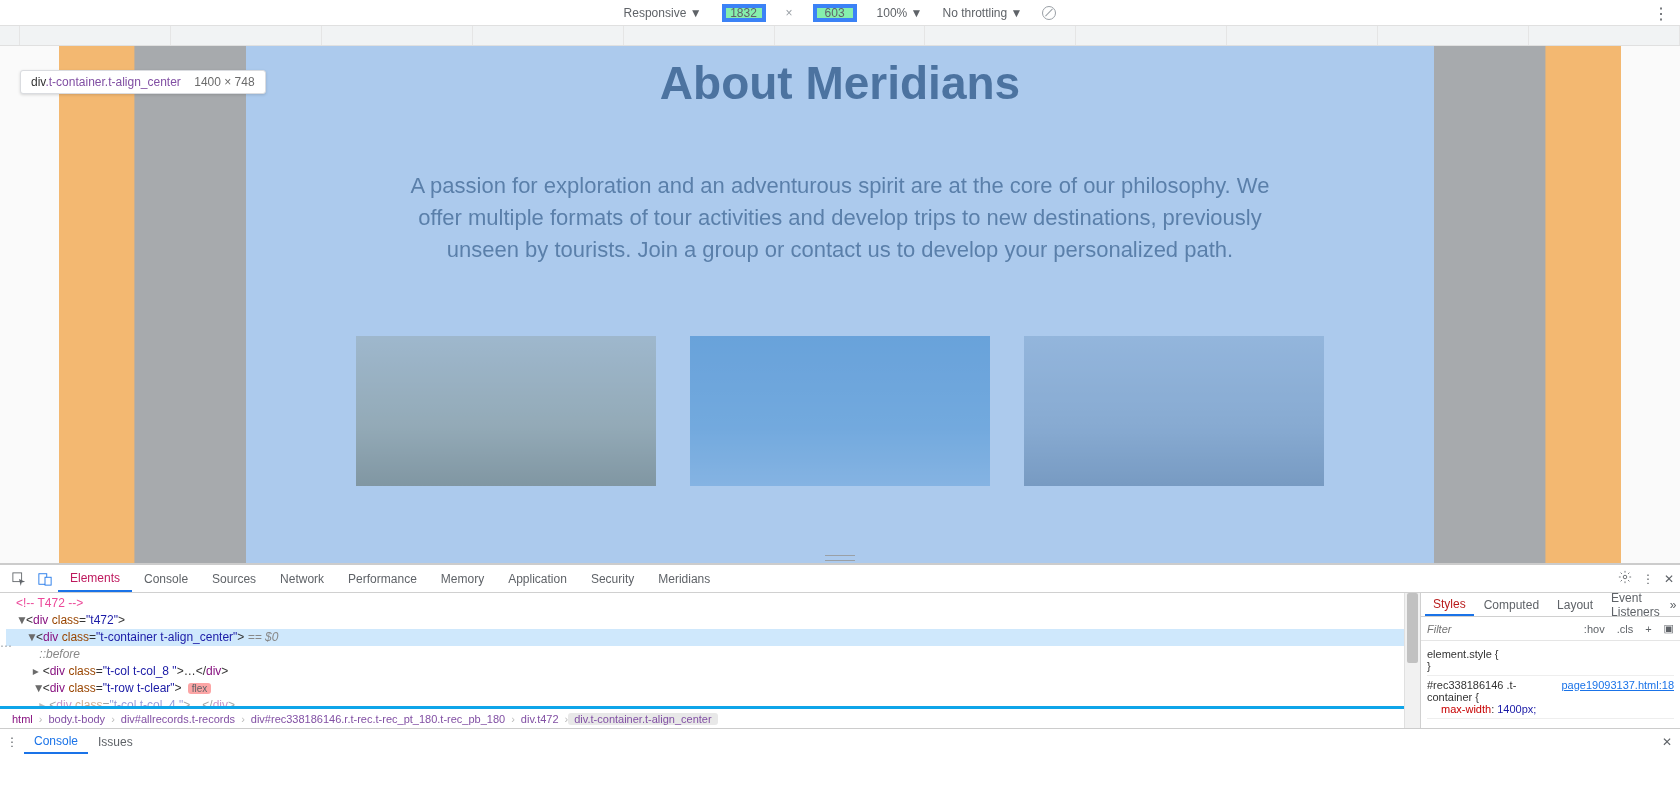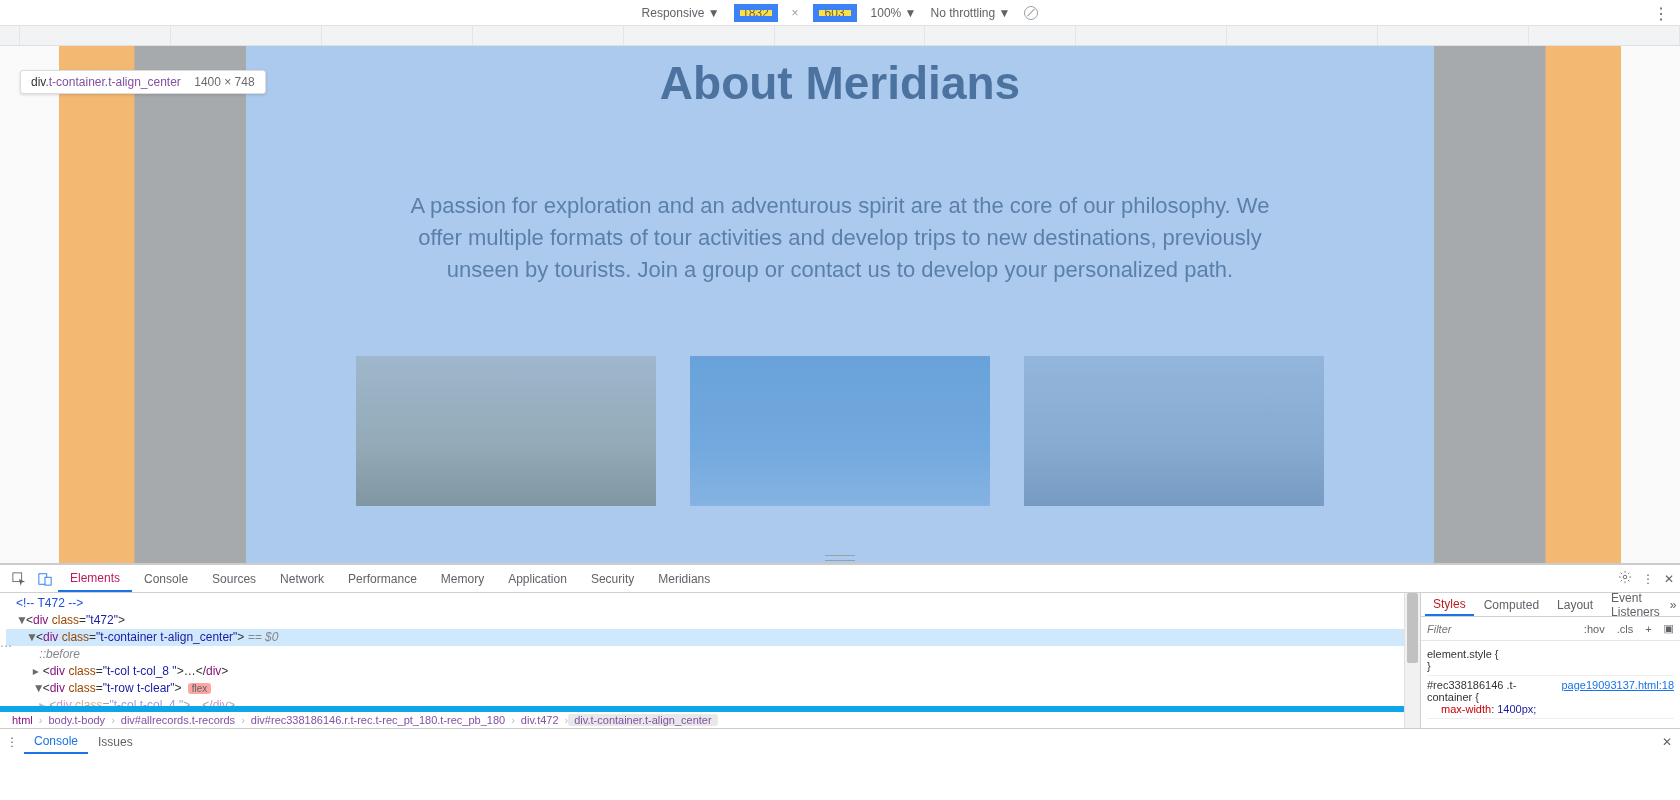--- a/index.html
+++ b/index.html
@@ -1,26 +1,26 @@
 <!DOCTYPE html>
 <html><head>
 <meta charset="utf-8">
 <style>
 * { box-sizing: border-box; margin: 0; padding: 0; font-family: "Segoe UI", Arial, sans-serif; }
 body { background: #fff; font-size: 12px; color: #333; overflow: hidden; }
 
 
 .dev-toolbar {
   height: 26px; background: #fff; border-bottom: 1px solid #e0e0e0;
-  display: flex; align-items: center; justify-content: center; gap: 14px;
+  display: flex; align-items: center; justify-content: center; gap: 20px;
   font-size: 12px; color: #5f6368; position: relative;
 }
 .dev-toolbar .dim-input {
-  width: 44px; height: 18px; border: 6px solid #3b82f6; text-align: center;
-  font-size: 12px; color: #5f6368; background: #fde047;
+  width: 44px; height: 18px; border: 4px solid #3b82f6; text-align: center;
+  font-size: 12px; color: #5f6368; background: #86efac;
 }
 .dev-toolbar .drop { cursor: pointer; }
 .dev-toolbar .sep { color: #9aa0a6; }
 .dev-toolbar .more-dots {
   position: absolute; right: 10px; top: 4px; cursor: pointer; color: #5f6368;
   font-size: 16px; letter-spacing: 1px;
 }
 .dev-toolbar .device-icon {
   width:14px; height:14px; border:1px solid #9aa0a6; border-radius:50%;
   display:inline-flex; align-items:center; justify-content:center; position:relative;
@@ -64,21 +64,21 @@
 
 .page {
   width:93%; margin:0 auto; height:100%;
   background:#f3b871; position:relative;
   display:flex; justify-content:center;
 }
 .page-inner {
   width:76%; background:#fff; text-align:center; padding-top:5px;
 }
 .page-title {
-  font-size:46px; font-weight:700; color:#2c3e56; margin-top:5px; margin-bottom:80px;
+  font-size:46px; font-weight:700; color:#2c3e56; margin-top:5px; margin-bottom:60px;
 }
 .page-text {
   font-size:22px; color:#4a5a6a; line-height:1.45; max-width:74%;
   margin:0 auto 70px auto;
 }
 .cards { display:flex; gap:34px; justify-content:center; padding:0 22px;}
 .card {
   flex:1; height:150px; background:#c9d4dc; max-width:300px;
   background-image: linear-gradient(135deg,#8aa7b8 0%, #b8c9d4 50%, #d9e2e8 100%);
   position:relative; overflow:hidden;
@@ -104,21 +104,21 @@
 
 .dev-body { flex:1; display:flex; overflow:hidden;}
 .dom-pane {
   flex: 1 1 auto; font-family: Menlo, Consolas, monospace; font-size:12px;
   color:#333; overflow:auto; padding:2px 0 0 6px; position:relative;
 }
 .dom-line{white-space:pre; line-height:17px;}
 .dom-line .tag{color:#881280;}
 .dom-line .attr{color:#994500;}
 .dom-line .val{color:#1a1aa6;}
-.dom-line .comment{color:#1d4ed8;}
+.dom-line .comment{color:#ec4899;}
 .dom-line .sel{color:#888;font-style:italic;}
 .dom-line.highlight{background:#cfe8fc;}
 .dom-line .badge{background:#fca5a5;color:#5f6368;font-style:normal;padding:0 4px;border-radius:3px;margin-left:6px;font-family:"Segoe UI",Arial;font-size:10px;}
 .dom-line .tri{display:inline-block;width:10px;color:#6b6b6b;}
 .dom-pane .gutter-dots{position:absolute;left:0;top:46px;color:#9aa0a6;letter-spacing:1px;}
 
 .dom-scrollbar{width:16px;background:#f1f1f1;border-left:1px solid #e0e0e0;position:relative;}
 .dom-scrollbar .thumb{position:absolute;left:2px;right:2px;top:0;height:70px;background:#c1c1c1;border-radius:2px;}
 
 .styles-pane{
@@ -133,21 +133,21 @@
 .styles-filter input{flex:1;border:none;outline:none;font-size:11px;font-style:italic;color:#888;}
 .styles-filter .tog{cursor:pointer;font-size:11px;color:#5f6368;}
 .styles-body{flex:1;font-family:Menlo,Consolas,monospace;font-size:11px;padding:4px 6px;overflow:auto;}
 .styles-body .rule-sel{color:#333;}
 .styles-body .link{color:#1a73e8;float:right;text-decoration:underline;cursor:pointer;}
 .styles-body .prop{color:#c80000;margin-left:14px;}
 .styles-body .pv{color:#1a1aa6;}
 .styles-body .sect{border-bottom:1px solid #eee;padding:3px 0;}
 
 
-.crumbs{height:22px;border-top:6px solid #0ea5e9;display:flex;align-items:center;font-size:11px;color:#5f6368;padding:0 6px;white-space:nowrap;overflow:hidden;}
+.crumbs{height:22px;border-top:3px solid #0ea5e9;display:flex;align-items:center;font-size:11px;color:#5f6368;padding:0 6px;white-space:nowrap;overflow:hidden;}
 .crumbs .c{padding:0 6px;cursor:pointer;}
 .crumbs .c.tag{color:#881280;}
 .crumbs .c.cls{color:#8250a4;}
 .crumbs .c.sel{background:#e8e8e8;border-radius:3px;}
 .crumbs .gt{color:#bbb;}
 
 
 .drawer{height:26px;border-top:1px solid #ccc;display:flex;align-items:center;font-size:12px;color:#5f6368;padding:0 6px;position:relative;}
 .drawer .dtab{padding:0 10px;cursor:pointer;height:100%;display:flex;align-items:center;}
 .drawer .dtab.active{color:#1a73e8;border-bottom:2px solid #1a73e8;}

